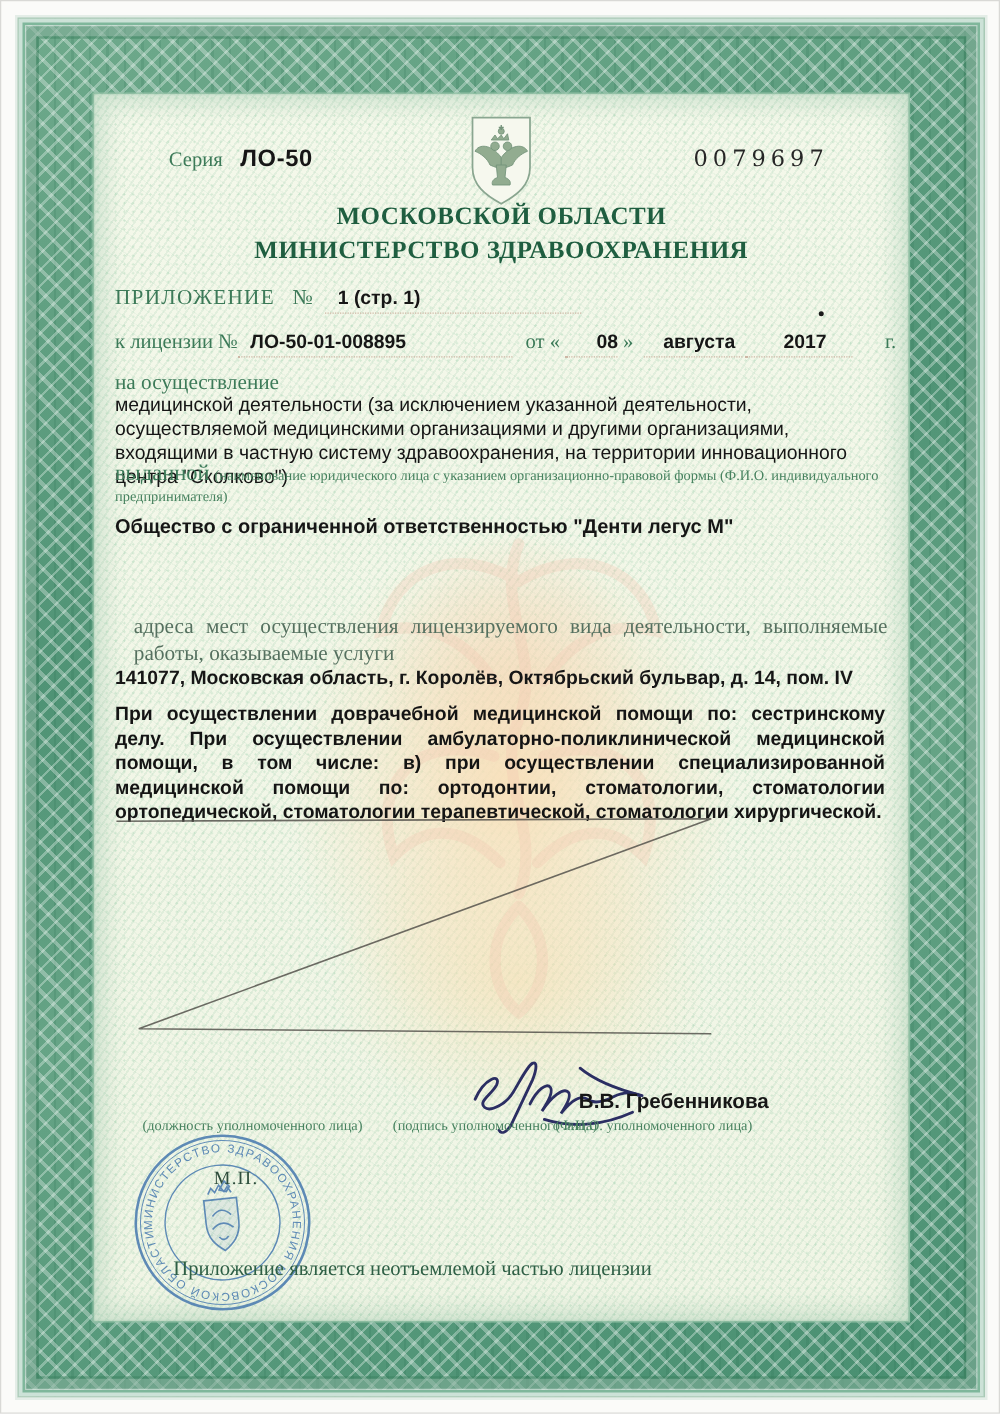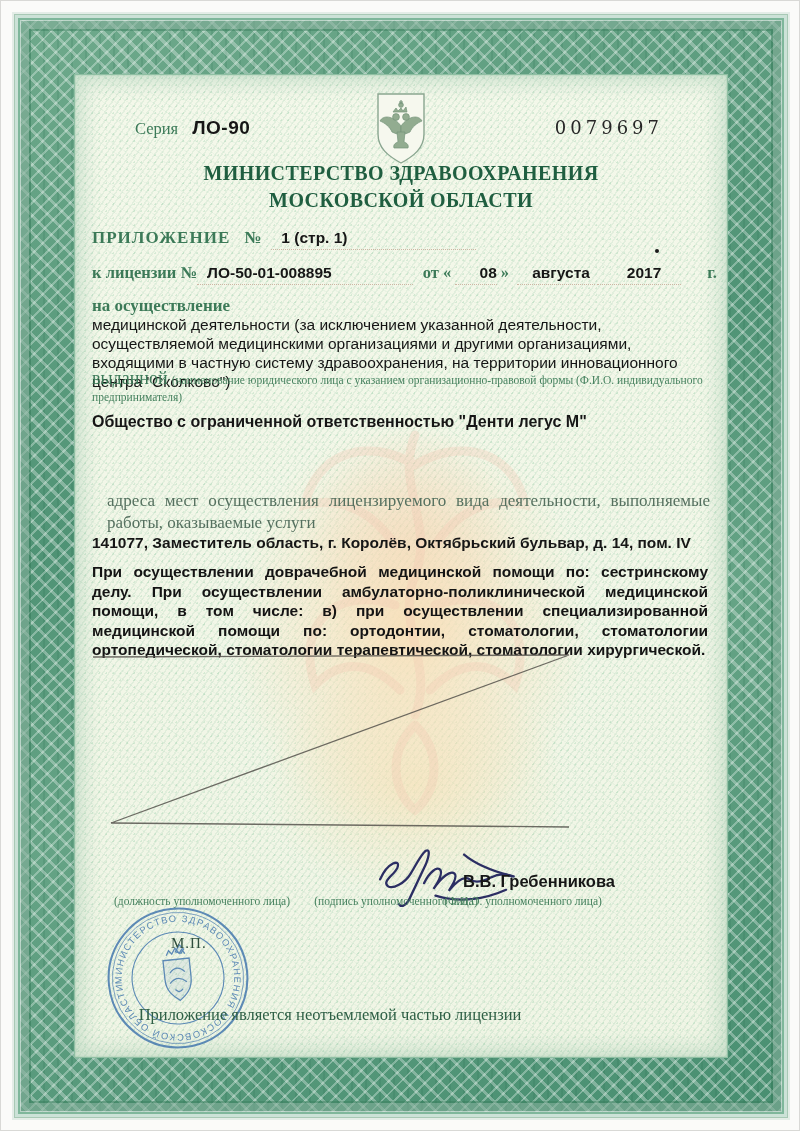--- a/index.html
+++ b/index.html
@@ -37,21 +37,21 @@
       radial-gradient(ellipse 210px 160px at 340px 710px, rgba(246,222,175,0.55), rgba(246,222,175,0) 72%),
       radial-gradient(rgba(140,200,160,0.28) 1px, transparent 1px),
       repeating-linear-gradient(125deg, rgba(110,180,140,0.13) 0 1.5px, transparent 1.5px 5px),
       repeating-linear-gradient(35deg, rgba(150,205,172,0.10) 0 1px, transparent 1px 7px),
       linear-gradient(#f4f8ea,#f0f5e5);
     background-size:auto,auto,auto,7px 7px,auto,auto,auto;
     box-shadow: inset 0 0 20px 7px rgba(120,180,150,0.33), inset 0 0 2px #9cc4ab;
     overflow:hidden;
   }
   .abs{position:absolute;}
-  .green-label{color:#3c7a58;font-weight:bold;}
+  .green-label{color:#3c7a58;}
   .ink{color:#161616;font-family:"Liberation Sans","DejaVu Sans",sans-serif;font-weight:bold;}
   .serial-row{top:42px;left:60px;right:64px;display:flex;justify-content:space-between;align-items:baseline;}
   .series-label{font-size:16.5px;color:#3c7a58;}
   .series-value{font-size:19px;margin-left:14px;letter-spacing:0.5px;}
   .form-number{font-size:18px;letter-spacing:4px;color:#262626;font-family:"DejaVu Serif",serif;}
   .emblem{top:15px;left:50%;transform:translateX(-50%);}
   .title{top:85px;left:0;width:100%;text-align:center;color:#1f5e40;font-weight:bold;font-size:20px;line-height:27px;letter-spacing:0.4px;}
   .appendix-row{top:153px;left:17px;right:17px;display:flex;align-items:baseline;font-size:17px;}
   .appendix-label{letter-spacing:1px;}
   .num-sign{margin:0 10px 0 14px;}
@@ -101,42 +101,42 @@
           <path d="M170,60 C120,30 70,50 60,100 C100,90 130,110 150,140"></path>
           <path d="M170,60 C220,30 270,50 280,100 C240,90 210,110 190,140"></path>
           <path d="M150,200 C90,180 50,220 70,280 C100,250 130,260 155,285"></path>
           <path d="M190,200 C250,180 290,220 270,280 C240,250 210,260 185,285"></path>
           <path d="M170,320 C140,350 150,390 170,405 C190,390 200,350 170,320"></path>
         </g>
       </svg>
 
       <div class="abs serial-row">
         <span>
-          <span class="series-label">Серия</span><span class="ink series-value">ЛО-90</span>
+          <span class="series-label">Серия</span><span class="ink series-value">ЛО-50</span>
         </span>
         <span class="form-number">0079697</span>
       </div>
 
       <svg class="abs emblem" width="56" height="76" viewBox="0 0 56 76">
         <path d="M5,4 H51 V44 C51,58 41,66 28,73 C15,66 5,58 5,44 Z" fill="#f6f8ee" stroke="#8aa690" stroke-width="1.4"></path>
         <g fill="#92ac90" stroke="#74937a" stroke-width="0.7">
           <path d="M28,36 C20,25 10,25 7,31 C12,33 17,37 19,42 C23,44 26,44 28,46 Z"></path>
           <path d="M28,36 C36,25 46,25 49,31 C44,33 39,37 37,42 C33,44 30,44 28,46 Z"></path>
           <path d="M24,42 h8 l-1,10 c3,1 5,3 4,6 h-14 c-1,-3 1,-5 4,-6 Z"></path>
           <circle cx="23" cy="27" r="3.4"></circle>
           <circle cx="33" cy="27" r="3.4"></circle>
           <path d="M20,22 l3,-4 2,3 3,-3 2,3 3,-4 1,5 h-13 Z"></path>
           <circle cx="28" cy="15" r="2.4"></circle>
           <path d="M28,10 v4 M26,12 h4" stroke-width="1.1"></path>
         </g>
       </svg>
 
       <div class="abs title">
+        <div>МОСКОВСКОЙ ОБЛАСТИ</div>
         <div>МИНИСТЕРСТВО ЗДРАВООХРАНЕНИЯ</div>
-        <div>МОСКОВСКОЙ ОБЛАСТИ</div>
       </div>
 
       <div class="abs appendix-row">
         <span class="green-label appendix-label">ПРИЛОЖЕНИЕ</span>
         <span class="green-label num-sign">№</span>
         <span class="ink dotted-cell appendix-value">1 (стр. 1)</span>
       </div>
       <div class="abs period-dot"></div>
 
       <div class="abs license-row">
@@ -153,21 +153,21 @@
       <div class="abs green-label for-label">на осуществление</div>
       <p class="abs med-par" style="margin:0;"><b>медицинской деятельности</b><span> (за исключением указанной деятельности, осуществляемой медицинскими организациями и другими организациями, входящими в частную систему здравоохранения, на территории инновационного центра "Сколково")</span></p>
 
       <p class="abs issued-par" style="margin:0;">
         <span class="issued-label">выданной</span>
         <span class="small-green">(наименование юридического лица с указанием организационно-правовой формы (Ф.И.О. индивидуального предпринимателя)</span>
       </p>
       <div class="abs ink company">Общество с ограниченной ответственностью "Денти легус М"</div>
 
       <div class="abs addresses-label">адреса мест осуществления лицензируемого вида деятельности, выполняемые работы, оказываемые услуги</div>
-      <div class="abs ink address-value">141077, Заместитель область, г. Королёв, Октябрьский бульвар, д. 14, пом. IV</div>
+      <div class="abs ink address-value">141077, Московская область, г. Королёв, Октябрьский бульвар, д. 14, пом. IV</div>
 
       <div class="abs works-par">При осуществлении доврачебной медицинской помощи по: сестринскому делу. При осуществлении амбулаторно-поликлинической медицинской помощи, в том числе: в) при осуществлении специализированной медицинской помощи по: ортодонтии, стоматологии, стоматологии ортопедической, стоматологии терапевтической, стоматологии хирургической.</div>
 
       <svg class="abs z-cancel" width="480" height="178" viewBox="0 0 480 178">
         <polyline points="0,4 476,2 18,170 476,174" fill="none" stroke="#55524c" stroke-width="1.3" opacity="0.85"></polyline>
       </svg>
 
 
       <svg class="abs sig-svg" width="160" height="62" viewBox="0 0 160 65">
         <g fill="none" stroke="#2b2e63" stroke-width="2.4" stroke-linecap="round">

